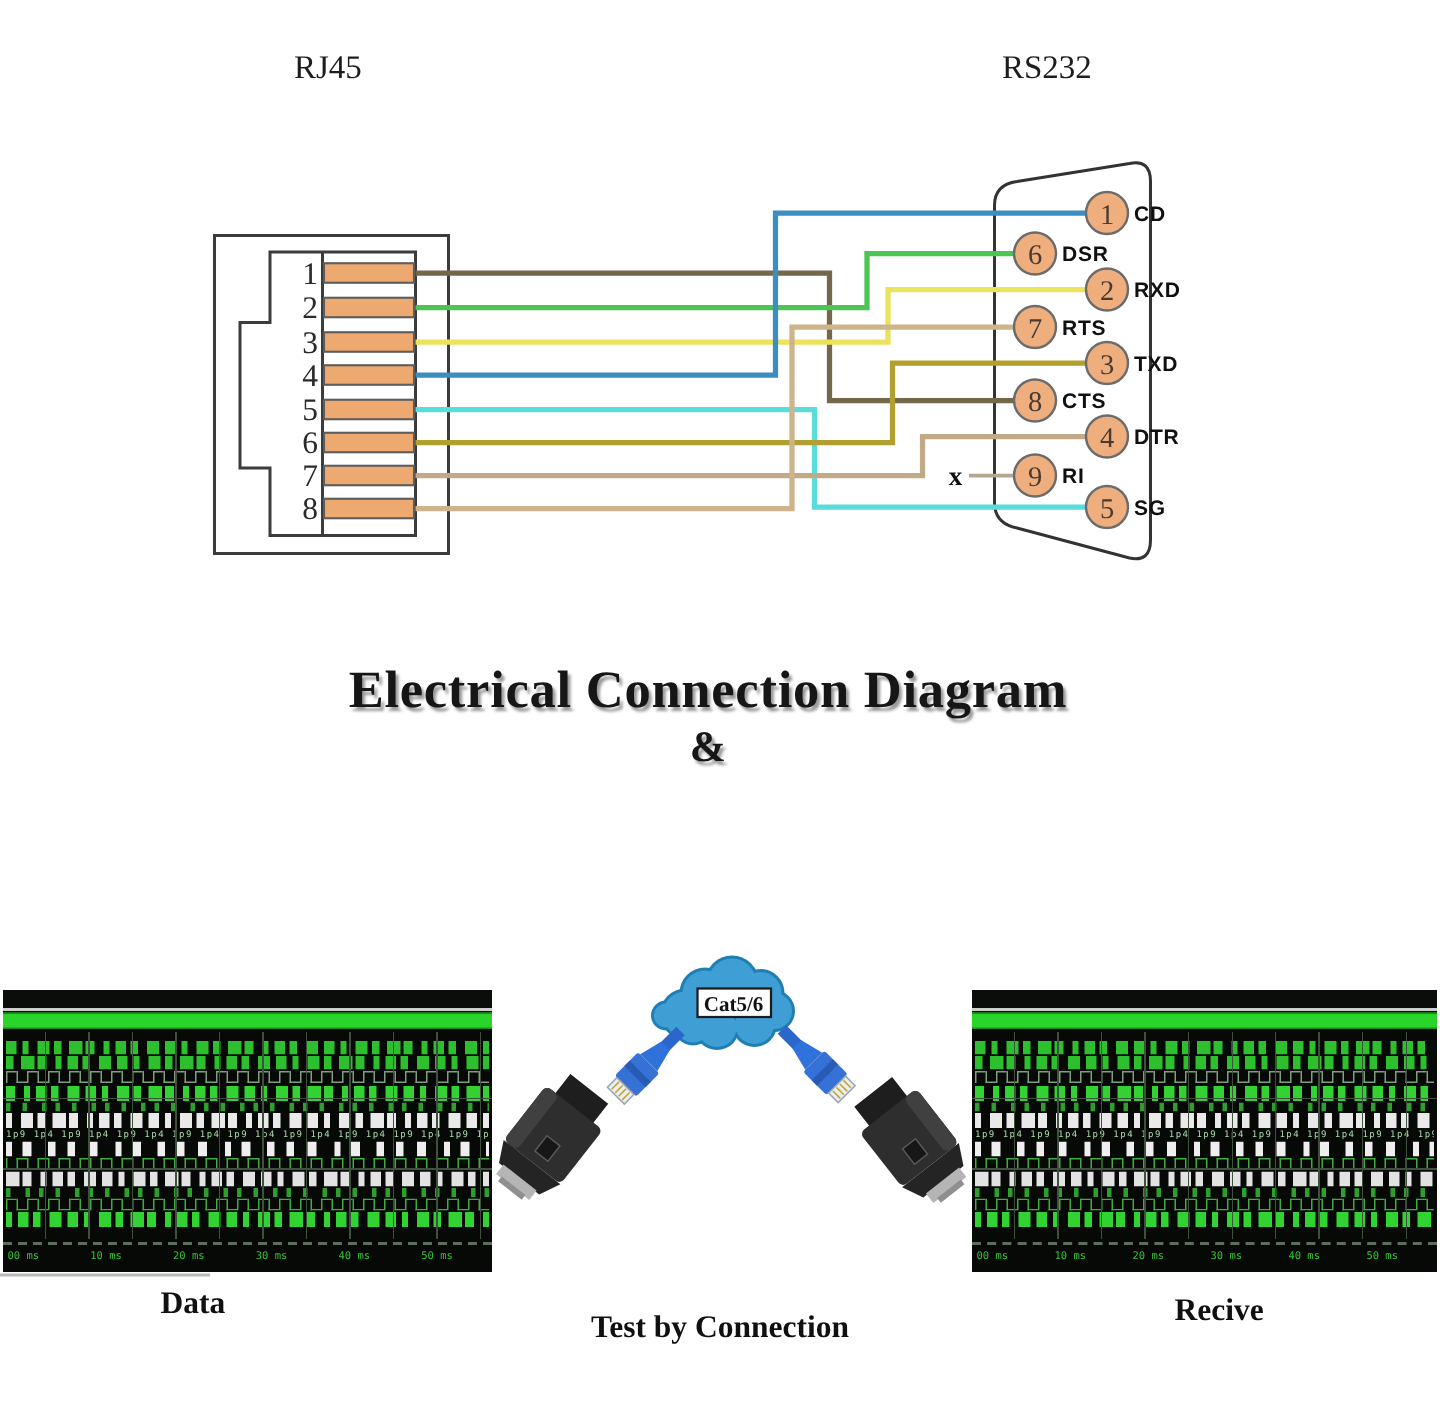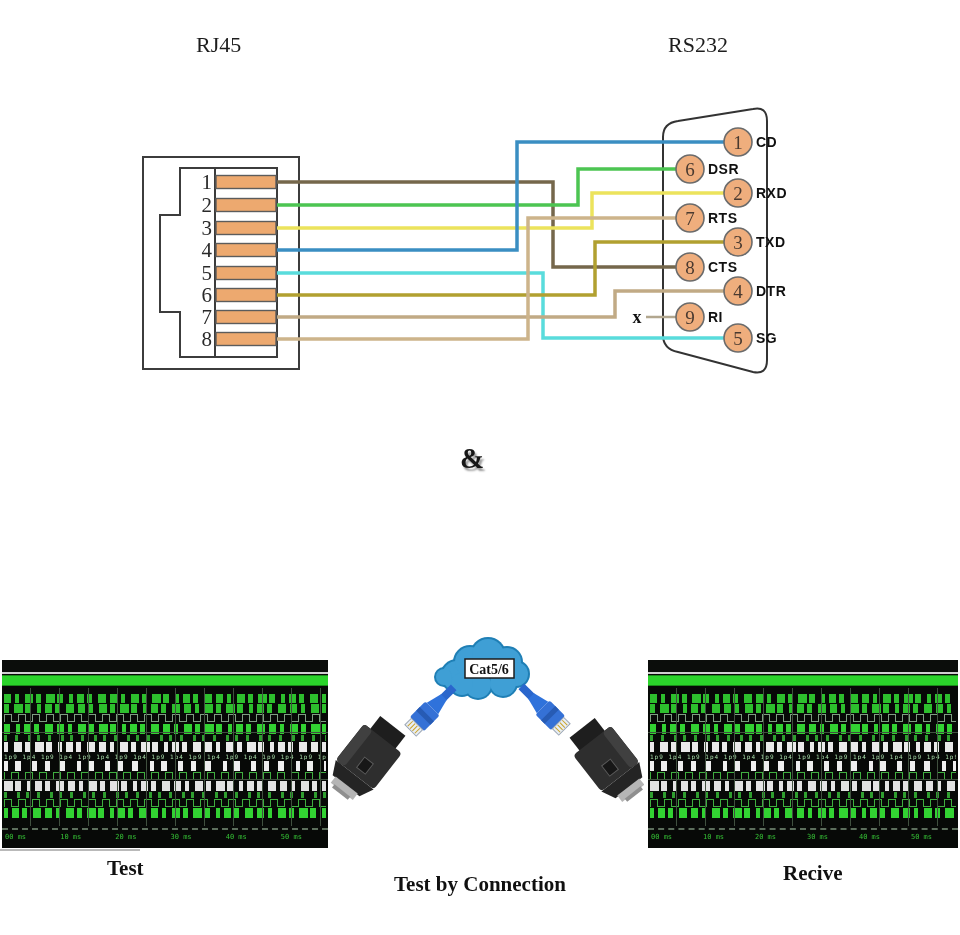--- a/index.html
+++ b/index.html
@@ -114,20 +114,21 @@
       <circle cx="690" cy="317" r="14" fill="#efae7d" stroke="#6b6b6b" stroke-width="1.6"></circle>
       <text x="690" y="324" text-anchor="middle" font-size="19" fill="#4a3a30" font-family="Liberation Serif, serif">9</text>
       <text x="708" y="322" font-size="14" font-weight="bold" fill="#101010" font-family="Liberation Sans, sans-serif" letter-spacing="0.5">RI</text>
       <circle cx="738" cy="338" r="14" fill="#efae7d" stroke="#6b6b6b" stroke-width="1.6"></circle>
       <text x="738" y="345" text-anchor="middle" font-size="19" fill="#4a3a30" font-family="Liberation Serif, serif">5</text>
       <text x="756" y="343" font-size="14" font-weight="bold" fill="#101010" font-family="Liberation Sans, sans-serif" letter-spacing="0.5">SG</text>
     </g>
 </svg>
 
 <div class="title-block">
+  <div class="title-line1">Electrical Connection Diagram</div>
   <div class="title-amp">&amp;</div>
 </div>
 
 <div class="scope" id="scope-send" style="left:2px;width:326px;">
   <div class="scope-header"></div>
   <div class="scope-whiteline"></div>
   <div class="scope-greenbar"></div>
   <div class="scope-rows">
       <div class="wrow" style="top: 4px; height: 9px;">
         <span style="width: 7px; margin-right: 4px; background: rgb(45, 191, 45);"></span>
@@ -1071,15 +1072,15 @@
     <rect x="-16" y="-42" width="32" height="18" fill="#1e1e1e"></rect>
     <rect x="-24" y="-26" width="48" height="46" rx="4" fill="#2e2e2e"></rect>
     <rect x="13" y="-26" width="11" height="46" rx="4" fill="#404040"></rect>
     <rect x="-8" y="0" width="11" height="13" fill="#171717" stroke="#5a5a5a" stroke-width="1"></rect>
     <polygon points="-24,20 24,20 17,34 -17,34" fill="#242424"></polygon>
     <rect x="-14" y="33" width="28" height="8" fill="#b5b5b5"></rect>
     <rect x="-10" y="40" width="20" height="4" fill="#8f8f8f"></rect>
   </g>
 </svg>
 
-<div class="cap" style="left:107px;top:856px;">Test</div>
+<div class="cap" style="left:107px;top:856px;">Data</div>
 <div class="cap" style="left:783px;top:861px;">Recive</div>
 <div class="cap" style="left:0;top:872px;width:960px;text-align:center;">Test by Connection</div>
 
 </body></html>

